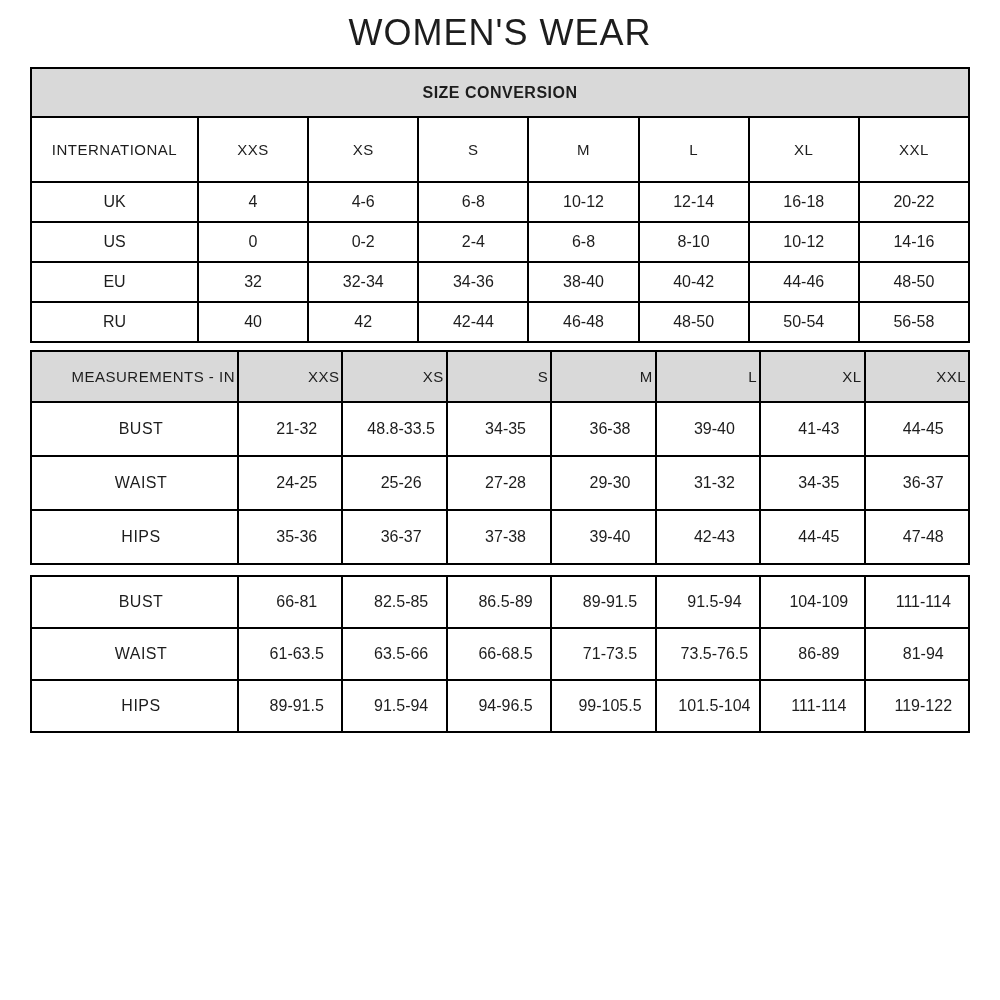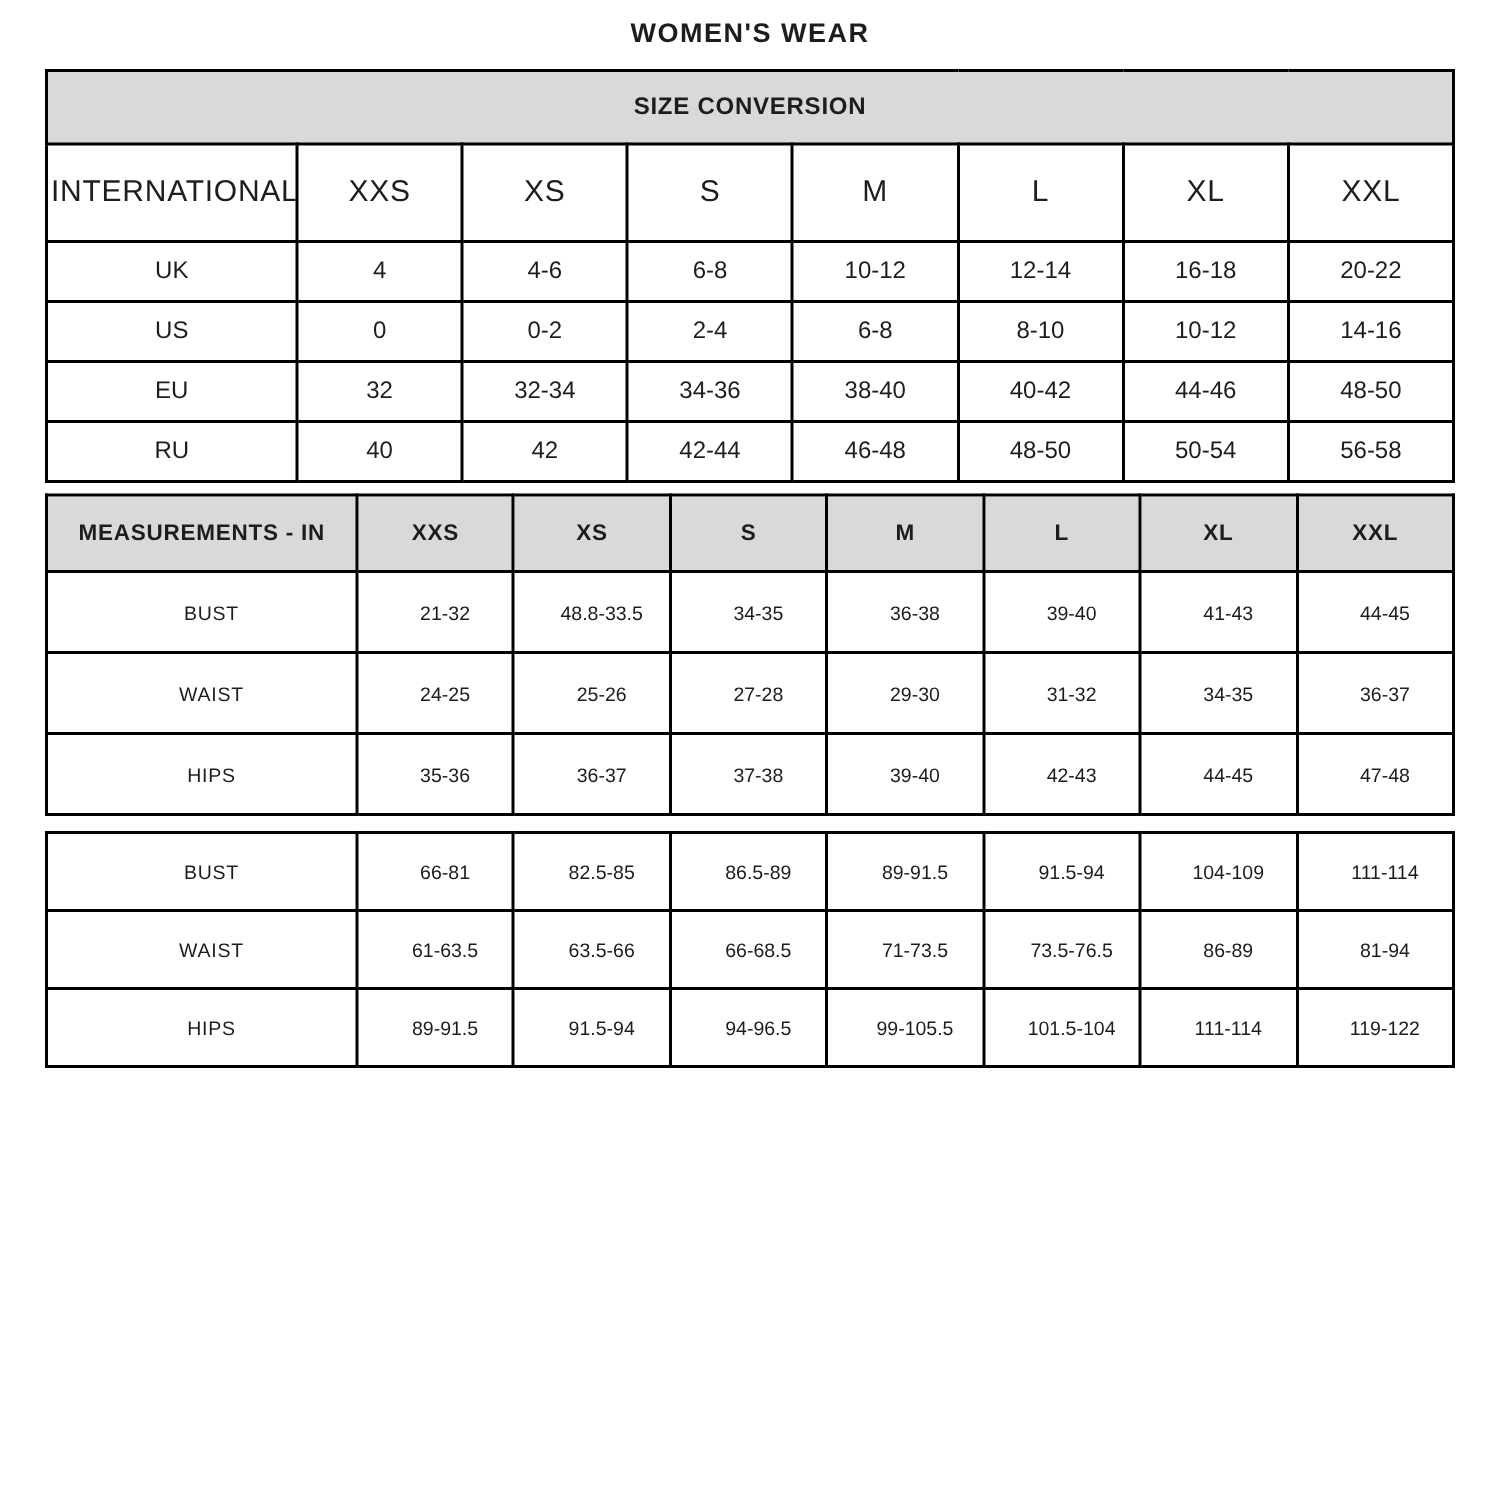--- a/index.html
+++ b/index.html
@@ -12,22 +12,22 @@
     color: #1d1d1d;
   }
   .page {
     width: 1000px;
     height: 1000px;
     padding: 12px 30px 0 30px;
   }
   .page-title {
     margin: 0 0 13px 0;
     text-align: center;
-    font-size: 18px;
-    font-weight: bold;
+    font-size: 36px;
+    font-weight: normal;
     letter-spacing: 1px;
     color: #1d1d1d;
   }
   table {
     border-collapse: collapse;
     table-layout: fixed;
     width: 940px;
   }
   td {
     border: 2px solid #000000;
@@ -40,32 +40,33 @@
   .gray { background: #d9d9d9; }
 
   
   .t1 { margin-bottom: 7px; }
   .t1 .title-cell {
     height: 49px;
     font-weight: bold;
     font-size: 16px;
     letter-spacing: 0.5px;
   }
-  .t1 .colhead-row td { height: 65px; font-size: 20px; letter-spacing: 0.5px; }
+  .t1 .colhead-row td { height: 65px; font-size: 15px; letter-spacing: 0.5px; }
   .t1 .data-row td { height: 40px; font-size: 16px; }
 
   
   .t2 { margin-bottom: 10px; }
   .t2 .head-row td, .t3 .head-row td {
     height: 51px;
-    font-weight: bold;
+    font-weight: normal;
     font-size: 15px;
     letter-spacing: 0.5px;
-  }
-  .t2 .data-row td, .t3 .data-row td { height: 54px; font-size: 13px; padding-left: 15px; }
+    text-align: right;
+  }
+  .t2 .data-row td, .t3 .data-row td { height: 54px; font-size: 16px; padding-left: 15px; }
   .t3 .data-row td { height: 52px; }
   .t2 .row-label, .t3 .row-label { font-size: 16px; letter-spacing: 0.5px; }
 </style>
 </head>
 <body>
 
 <div class="page">
 
   <h1 class="page-title">WOMEN'S WEAR</h1>
 

